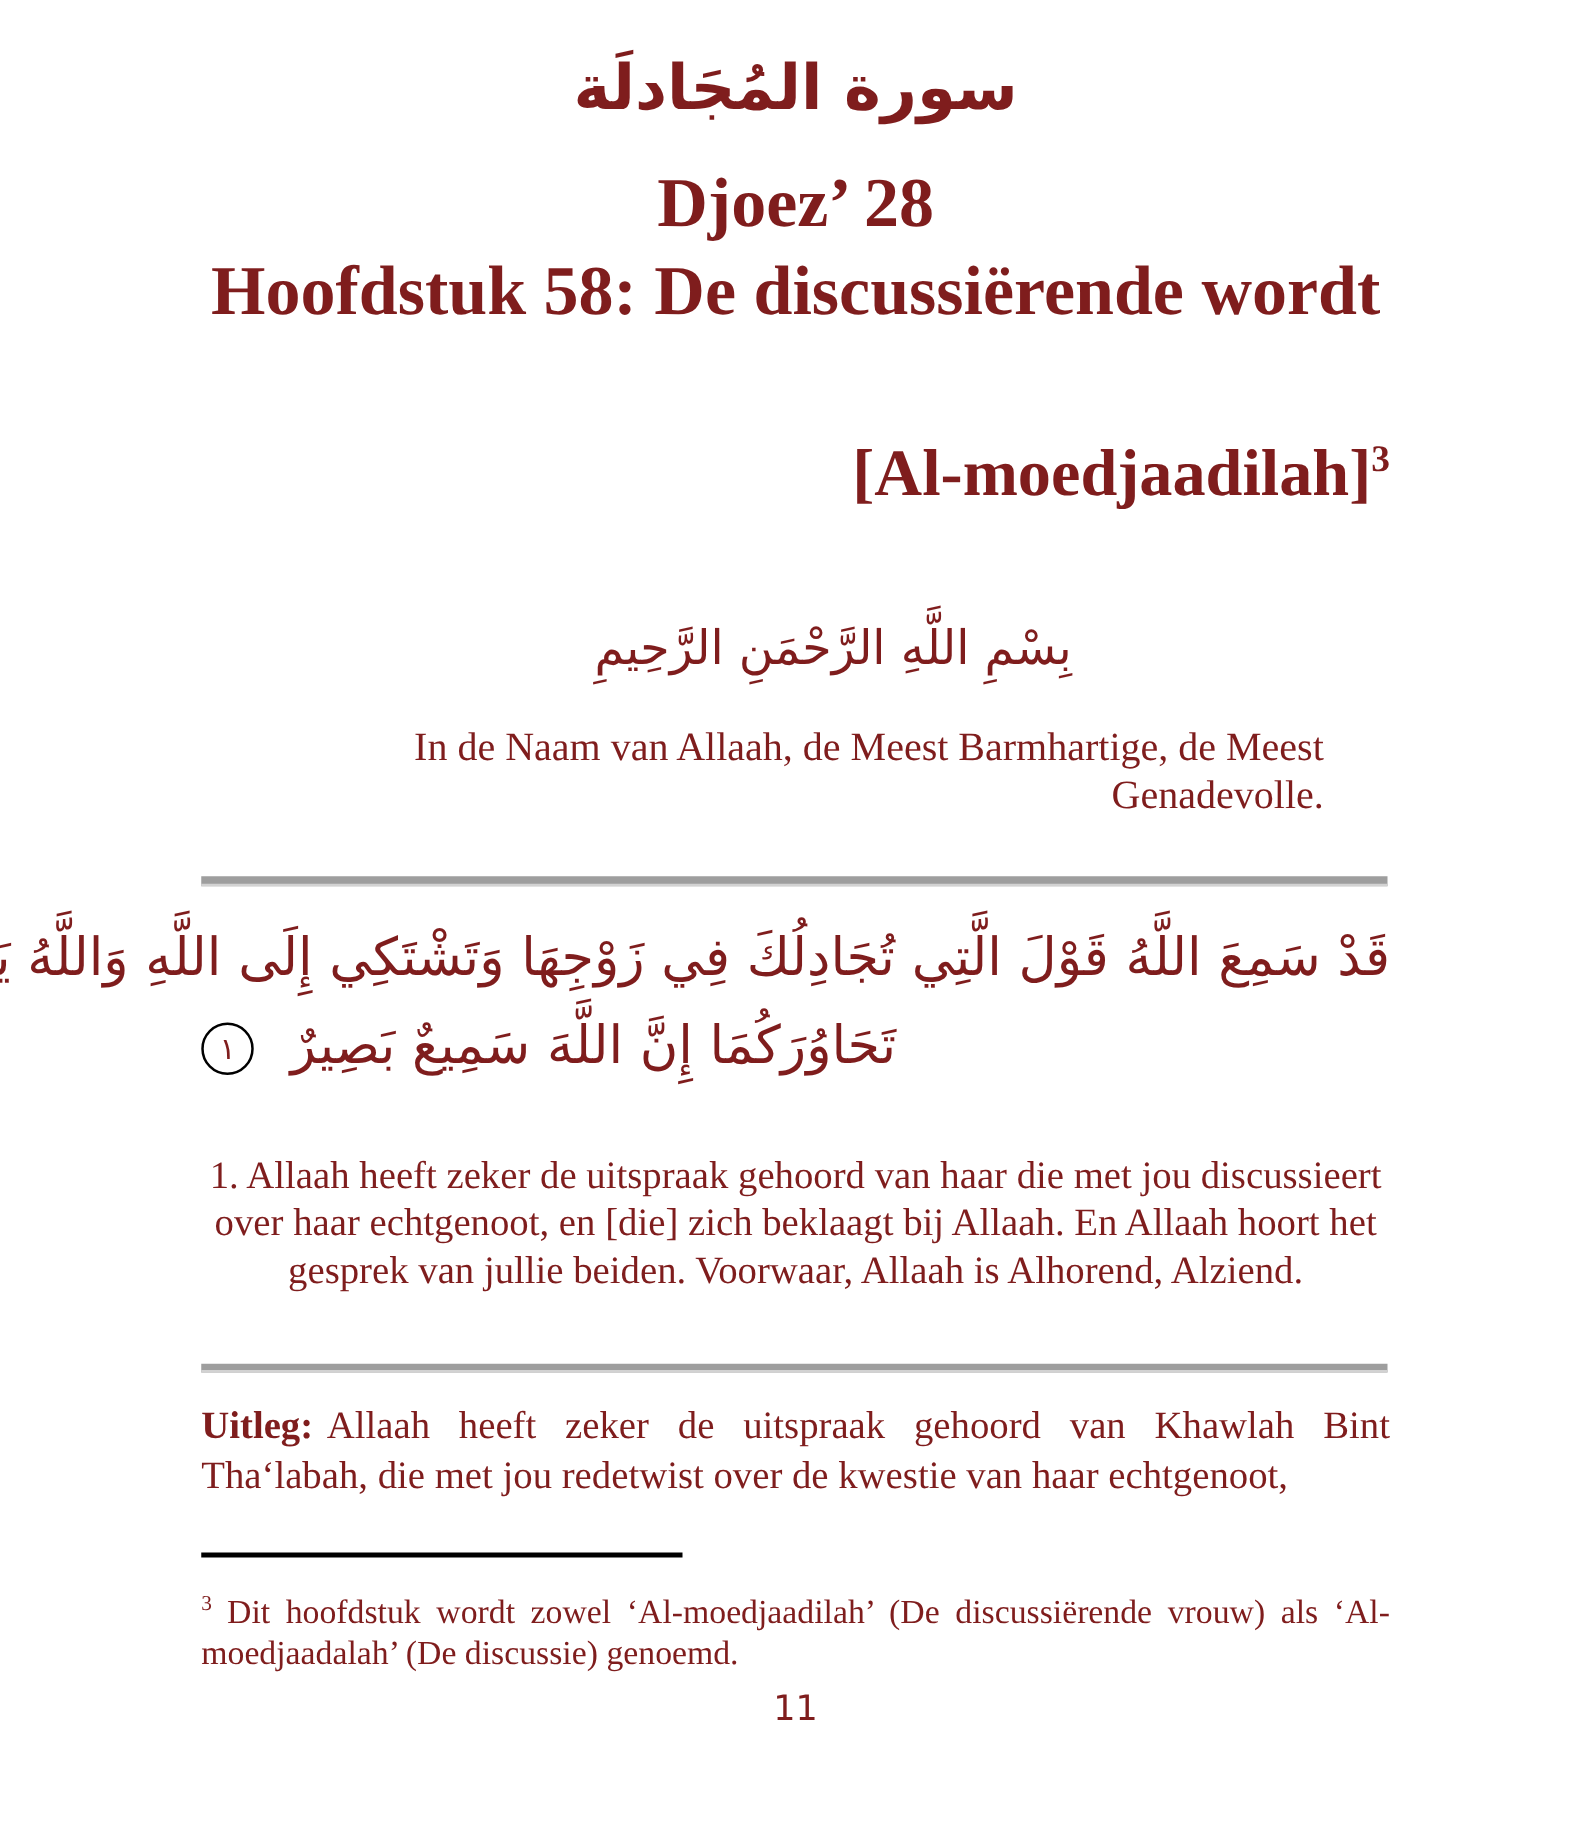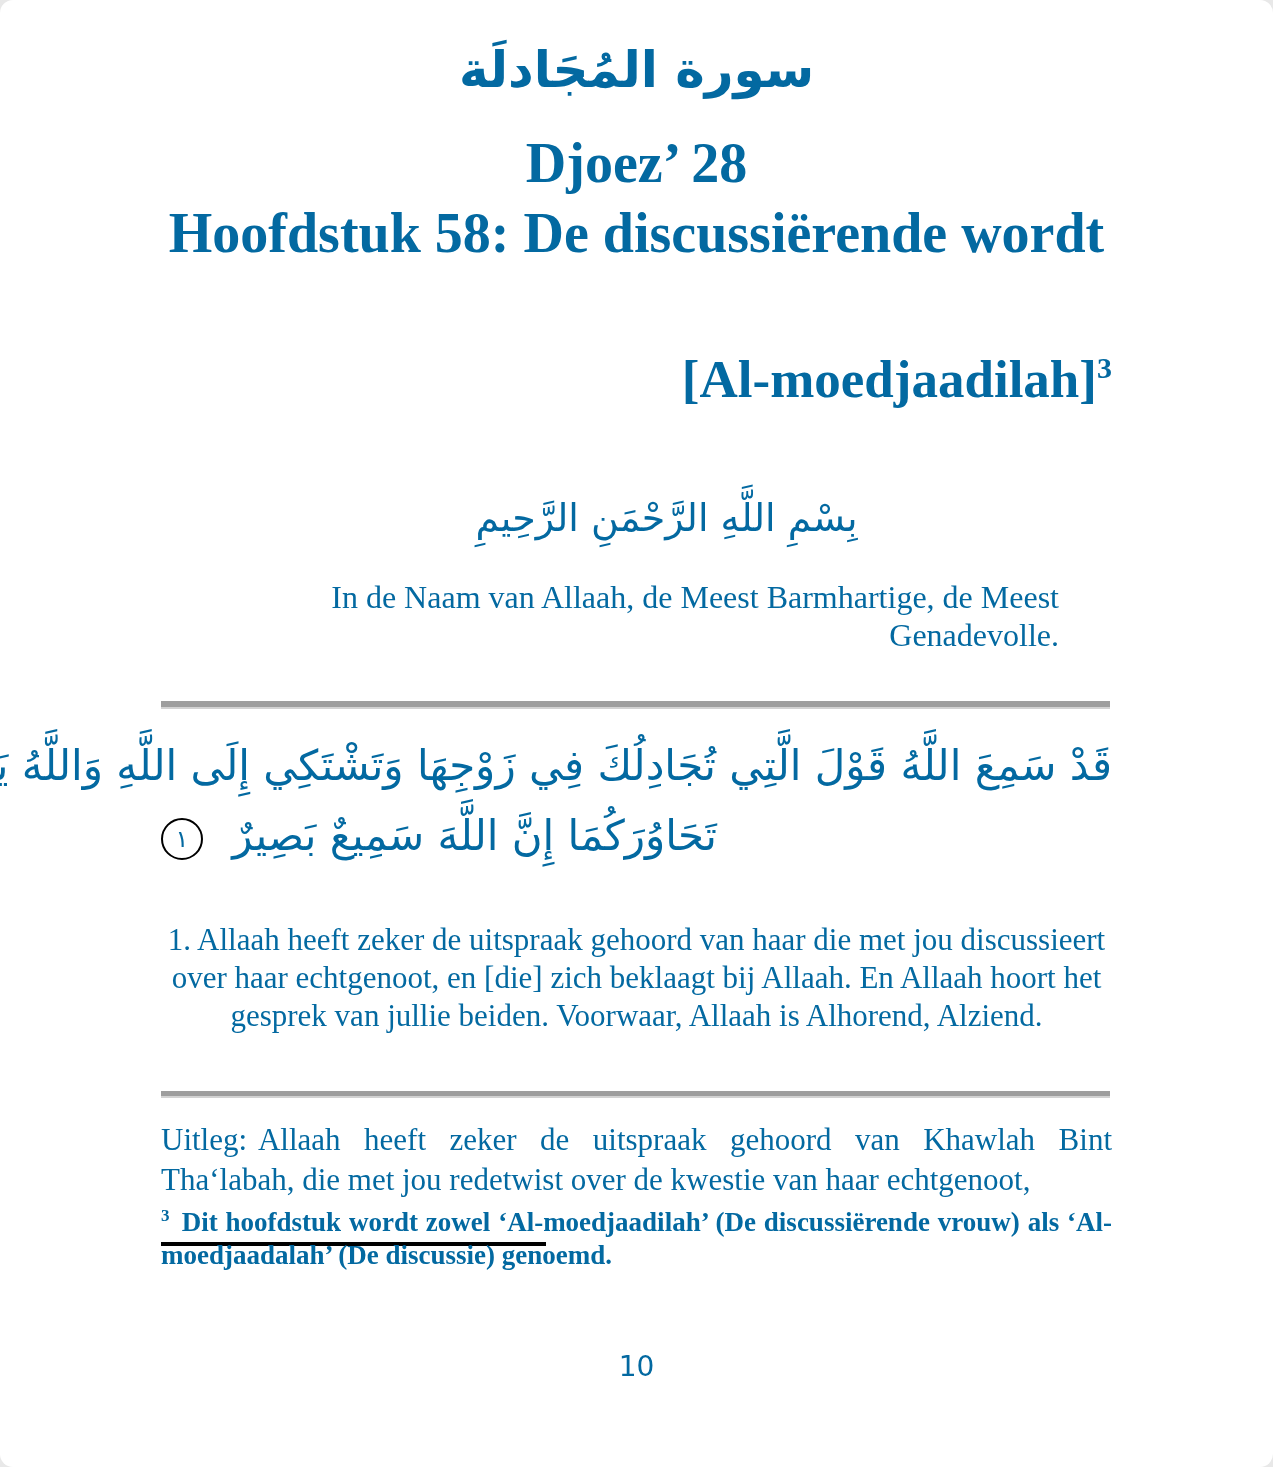--- a/index.html
+++ b/index.html
@@ -1,24 +1,23 @@
 <!DOCTYPE html>
 <html><head>
 <meta charset="utf-8">
 <style>
   html,body { margin:0; padding:0; background:#e8e8e8; }
   .page {
     position:relative;
     width:1273px; height:1467px;
     margin:0 auto;
     background:#ffffff;
-    color:#0369a1;
+    color:#7f1d1d;
     font-family:"Liberation Serif", serif;
     overflow:hidden;
-    border-radius:13px;
   }
   .abs { position:absolute; }
   .col { left:161px; width:951px; }
 
   .arabic {
     font-family:"DejaVu Sans", sans-serif;
     direction:rtl;
   }
 
   .surah-title {
@@ -102,34 +101,33 @@
     line-height:38px;
     margin-top:28px;
   }
 
   .uitleg {
     top:1120px;
     text-align:justify;
     font-size:31px;
     line-height:40px;
   }
-  .uitleg .label { font-weight:400; }
+  .uitleg .label { font-weight:700; }
   .uitleg .body-text { margin-left:0.35em; }
 
   .footnote-rule {
     top:1242px; left:161px;
     width:385px; height:4px;
     background:#000;
   }
   .footnote {
-    top:1199px;
+    top:1266px;
     text-align:justify;
     font-size:27px;
     line-height:33px;
-    font-weight:bold;
   }
   .footnote sup { font-size:17px; }
   .footnote .body-text { margin-left:0.45em; }
 
   .page-number {
     top:1350px; left:0; width:100%;
     text-align:center;
     font-family:"DejaVu Sans", sans-serif;
     font-size:28px;
   }
@@ -173,15 +171,15 @@
   <div class="abs col uitleg">
     <span class="label">Uitleg:</span><span class="body-text">Allaah heeft zeker de uitspraak gehoord van Khawlah Bint Tha‘labah, die met jou redetwist over de kwestie van haar echtgenoot,</span>
   </div>
 
   <div class="abs footnote-rule"></div>
 
   <div class="abs col footnote">
     <sup>3</sup><span class="body-text">Dit hoofdstuk wordt zowel ‘Al-moedjaadilah’ (De discussiërende vrouw) als ‘Al-moedjaadalah’ (De discussie) genoemd.</span>
   </div>
 
-  <div class="abs page-number">10</div>
+  <div class="abs page-number">11</div>
 
 </div>
 
 </body></html>

